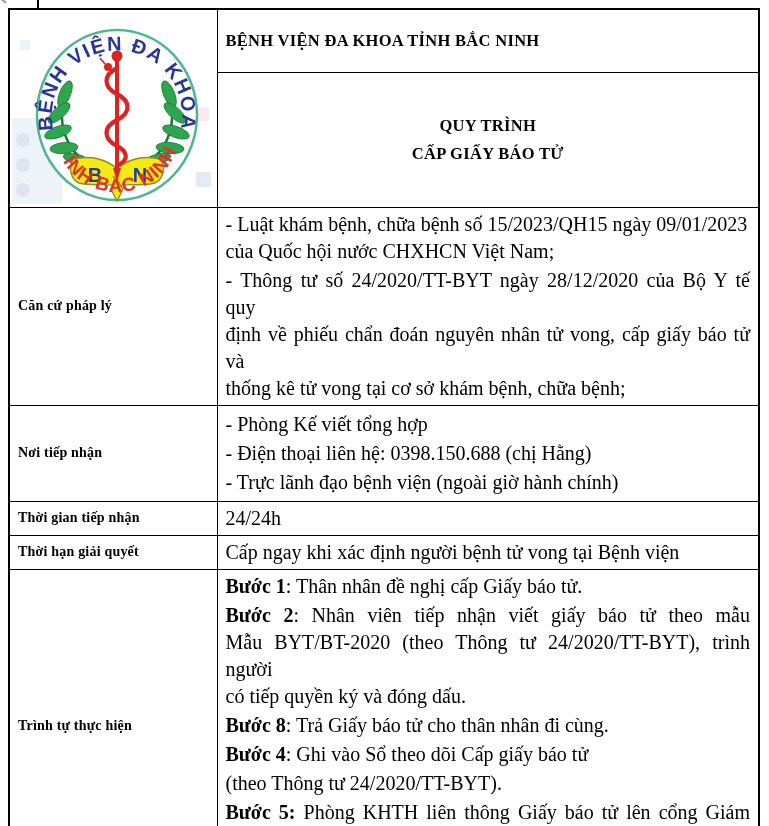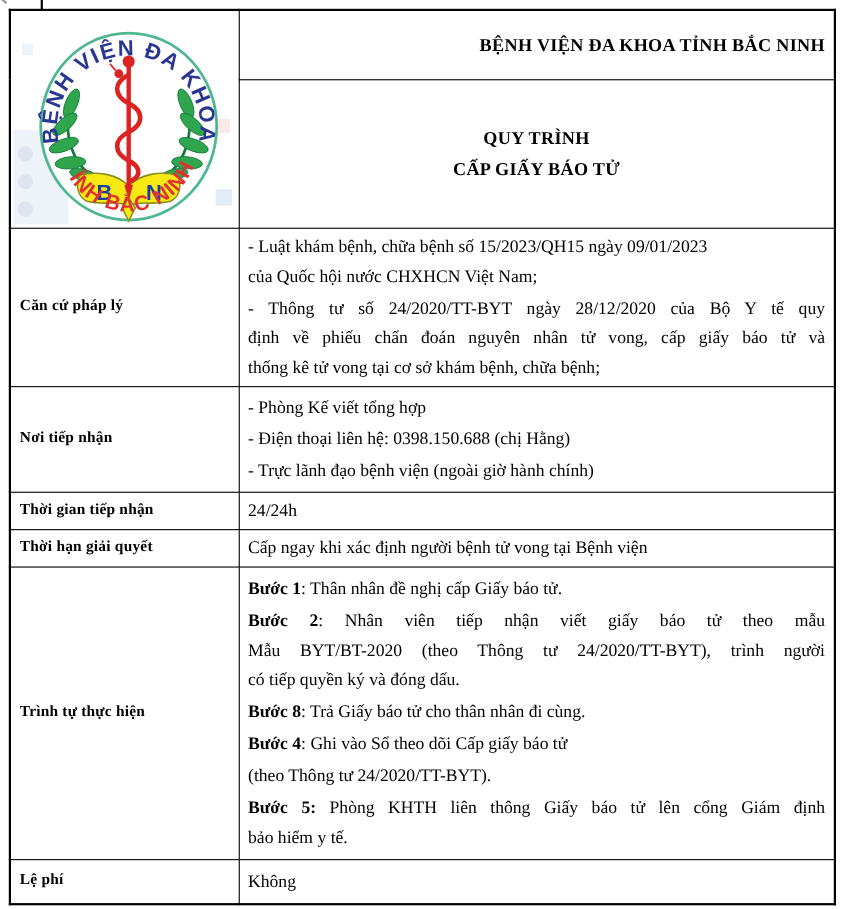--- a/index.html
+++ b/index.html
@@ -19,26 +19,26 @@
     border:1.5px solid #000;vertical-align:middle;
     padding:1px 8px;overflow:hidden;
   }
   col.c1{width:208px;}
   col.c2{width:542px;}
   tr.r1{height:63px;} tr.r2{height:135px;} tr.r3{height:141px;}
   tr.r4{height:96px;} tr.r5{height:34px;padding-left:12px;} tr.r6{height:34px;}
   tr.r7{height:266px;} tr.r8{height:41px;}
   td.logo-cell{padding:0;position:relative;}
   td.h1-cell{
-    text-align:right;font-weight:bold;font-size:16.5px;letter-spacing:.3px;
+    text-align:left;font-weight:bold;font-size:16.5px;letter-spacing:.3px;
   }
   td.h2-cell{text-align:center;font-weight:bold;font-size:16.5px;letter-spacing:.3px;}
   td.h2-cell .tline{display:block;line-height:28px;}
   td.label-cell{font-weight:bold;font-size:14px;padding-left:6px;letter-spacing:.2px;}
-  td.content-cell{font-size:16px;line-height:27px;padding:2px 8px 2px 7px;}
+  td.content-cell{font-size:20px;line-height:27px;padding:2px 8px 2px 7px;}
   .para{margin:2px 0;}
   .line{display:block;}
   .jline{display:block;text-align:justify;text-align-last:justify;}
   b{font-weight:bold;}
   svg.logo{display:block;position:absolute;inset:0;}
   .logo-sans{font-family:"Liberation Sans","DejaVu Sans",sans-serif;font-weight:bold;}
 </style>
 </head>
 <body>
 

